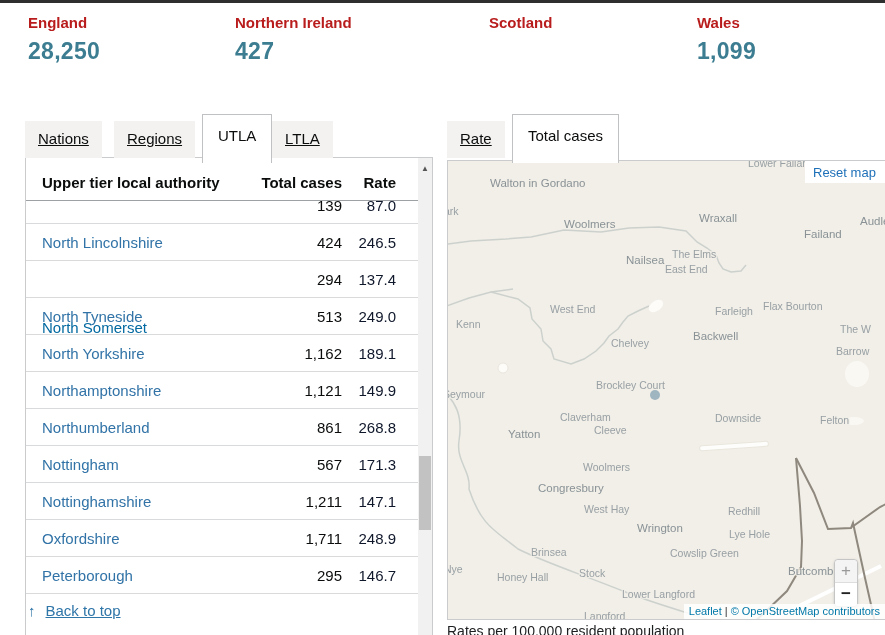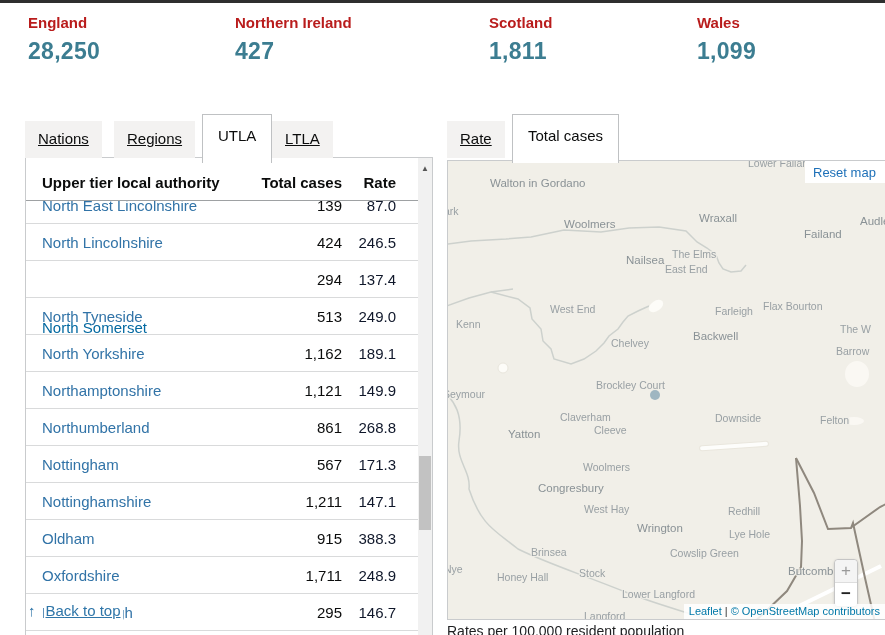--- a/index.html
+++ b/index.html
@@ -79,21 +79,20 @@
       <div class="stat-value">28,250</div>
     </div>
 
     <div class="stat" style="left: 235px; top: 14px; position: absolute;">
       <div class="stat-label">Northern Ireland</div>
       <div class="stat-value">427</div>
     </div>
 
     <div class="stat" style="left: 489px; top: 14px; position: absolute;">
       <div class="stat-label">Scotland</div>
-      <div class="stat-value">1,811</div>
     </div>
 
     <div class="stat" style="left: 697px; top: 14px; position: absolute;">
       <div class="stat-label">Wales</div>
       <div class="stat-value">1,099</div>
     </div>
   </div>
 
 <div>
 
@@ -128,21 +127,20 @@
 <div class="panel">
   <div class="thead">
     <span class="h-name">Upper tier local authority</span>
     <span class="h-cases">Total cases</span>
     <span class="h-rate">Rate</span>
   </div>
   <div class="rows-viewport">
     <div class="rows-list">
 
         <div class="trow">
-          <span class="tname">North East Lincolnshire</span>
           <span class="tcases">139</span>
           <span class="trate">87.0</span>
         </div>
 
         <div class="trow">
           <span class="tname">North Lincolnshire</span>
           <span class="tcases">424</span>
           <span class="trate">246.5</span>
         </div>
 
@@ -181,25 +179,20 @@
           <span class="tcases">567</span>
           <span class="trate">171.3</span>
         </div>
 
         <div class="trow">
           <span class="tname">Nottinghamshire</span>
           <span class="tcases">1,211</span>
           <span class="trate">147.1</span>
         </div>
 
-        <div class="trow">
-          <span class="tname">Oldham</span>
-          <span class="tcases">915</span>
-          <span class="trate">388.3</span>
-        </div>
 
         <div class="trow">
           <span class="tname">Oxfordshire</span>
           <span class="tcases">1,711</span>
           <span class="trate">248.9</span>
         </div>
 
         <div class="trow">
           <span class="tname">Peterborough</span>
           <span class="tcases">295</span>

